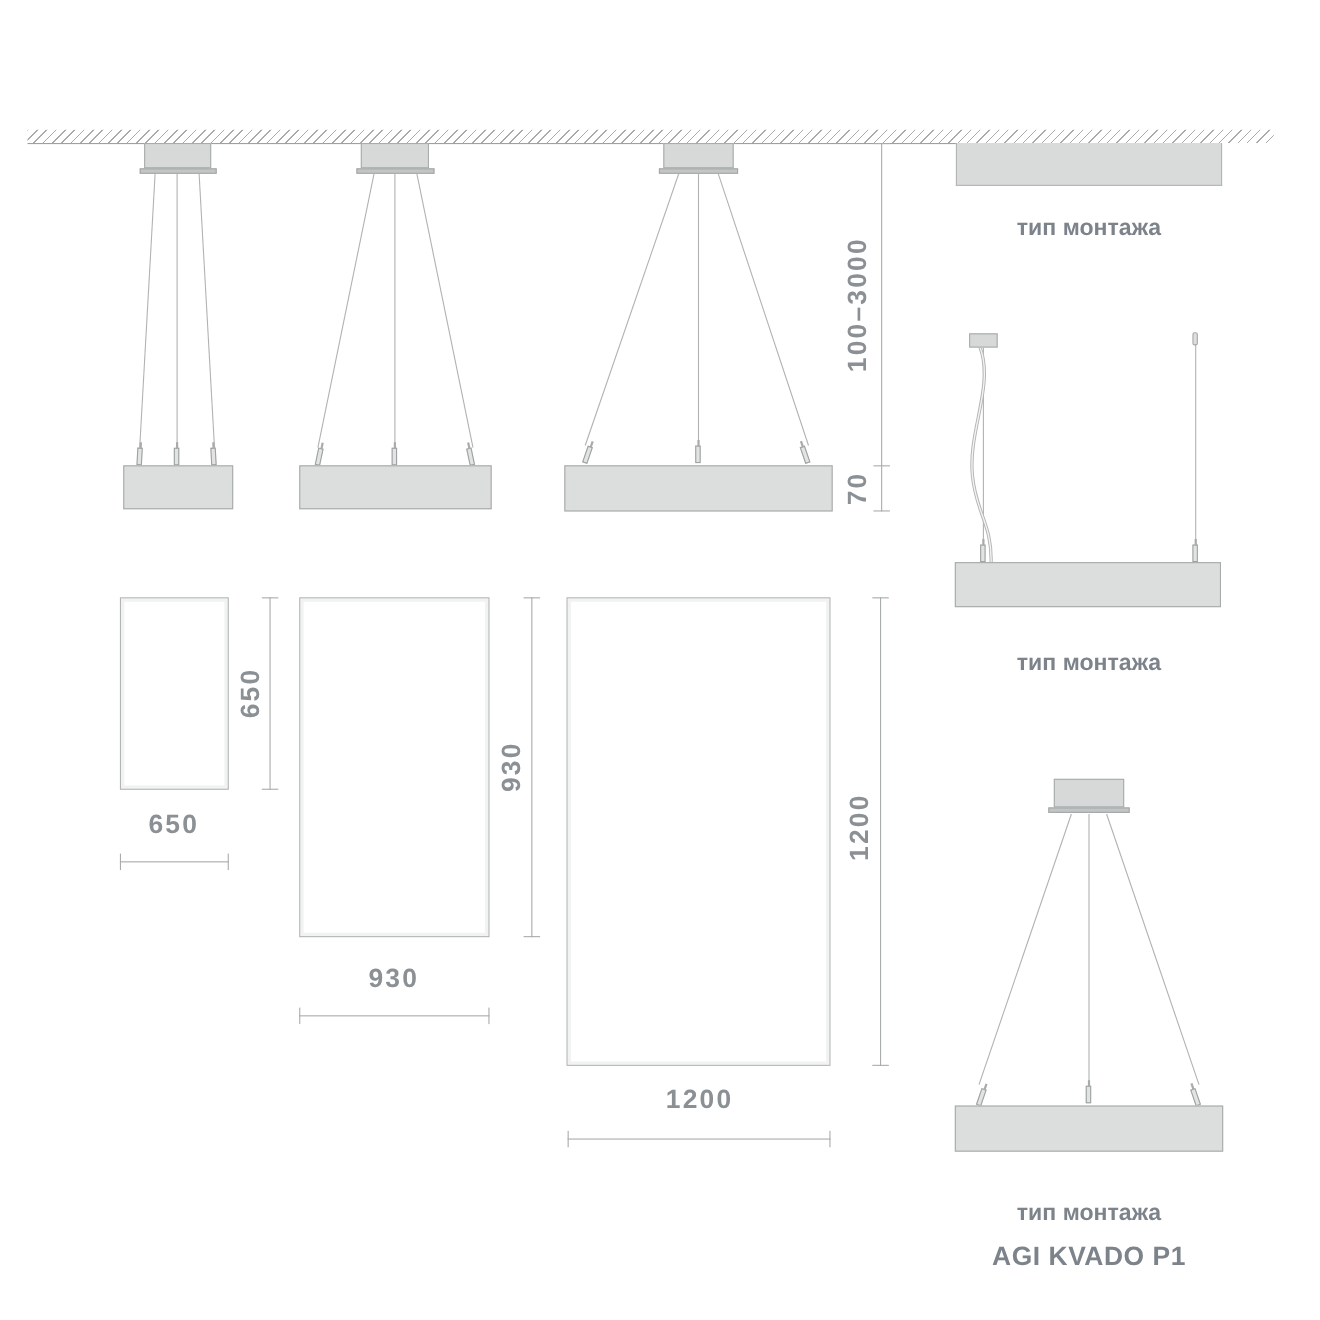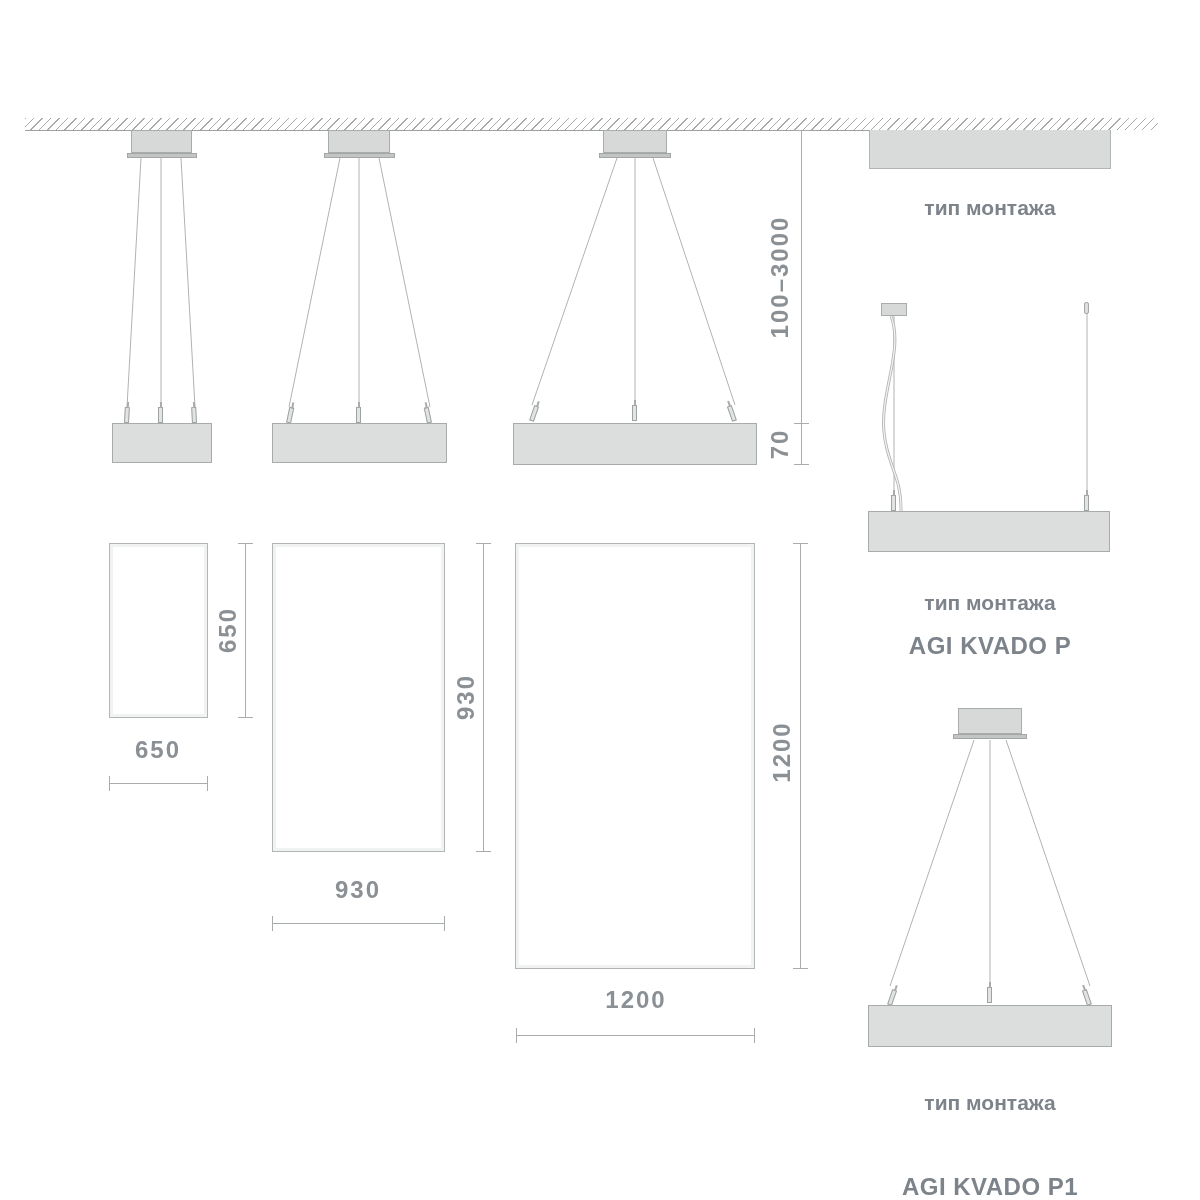--- a/index.html
+++ b/index.html
@@ -174,30 +174,27 @@
   </div>
 
   <div class="canopy" style="left:881px;top:303px;width:26px;height:13px;"></div>
   <div class="pin" style="left:1084px;top:302px;"></div>
   <div class="conn" style="left:891px;top:495px;"></div>
   <div class="conn" style="left:1084px;top:495px;"></div>
   <div class="fixture" style="left:868px;top:511px;width:242px;height:41px;"></div>
   <div class="mount-caption" style="top:591px;">
     <span>тип монтажа</span>
   </div>
-  <div class="mount-model" style="top:632px;">
-    <span>AGI KVADO P</span>
-  </div>
 
   <div class="canopy" style="left:958px;top:708px;width:64px;height:26px;"></div>
   <div class="flange" style="left:953px;top:734px;width:74px;"></div>
   <div class="conn" style="left:887px;top:989px;transform:rotate(19deg);"></div>
   <div class="conn" style="left:987px;top:987px;"></div>
   <div class="conn" style="left:1087px;top:989px;transform:rotate(-19deg);"></div>
   <div class="fixture" style="left:868px;top:1005px;width:244px;height:42px;"></div>
   <div class="mount-caption" style="top:1091px;">
     <span>тип монтажа</span>
   </div>
-  <div class="mount-model" style="top:1173px;text-align:center;">
+  <div class="mount-model" style="top:1129px;text-align:center;">
     <span>AGI KVADO P1</span>
   </div>
 
 </div>
 
 </body></html>

